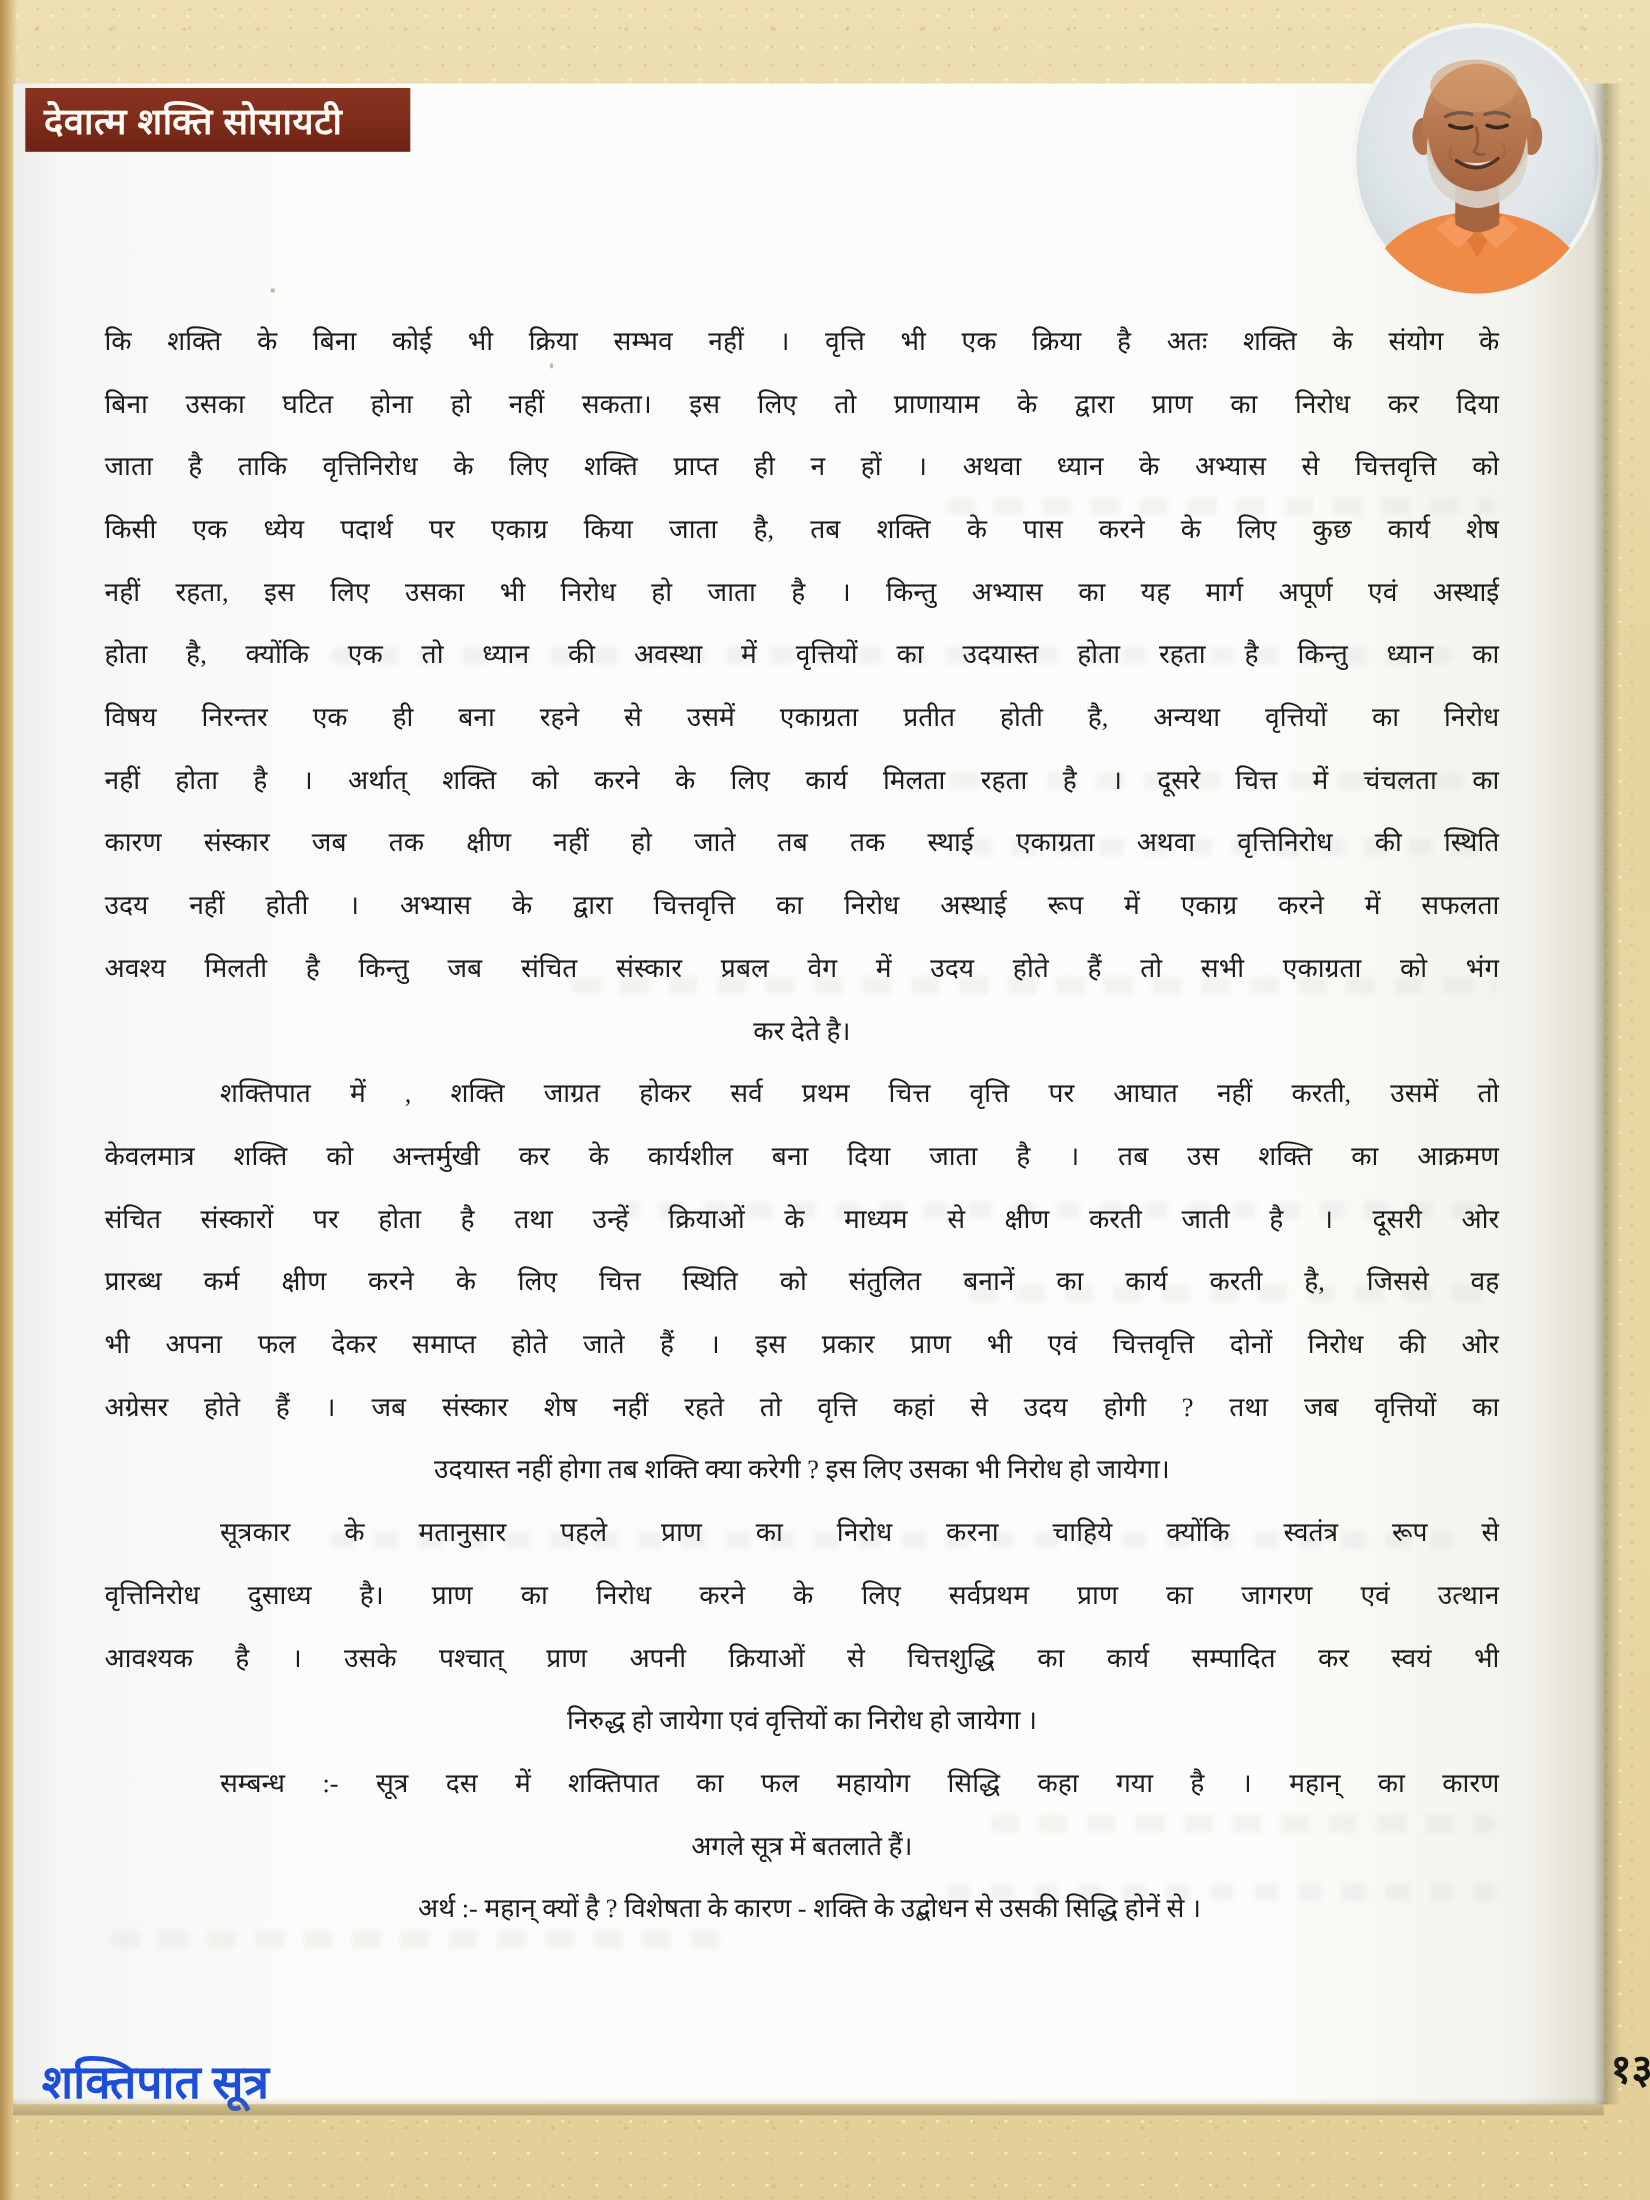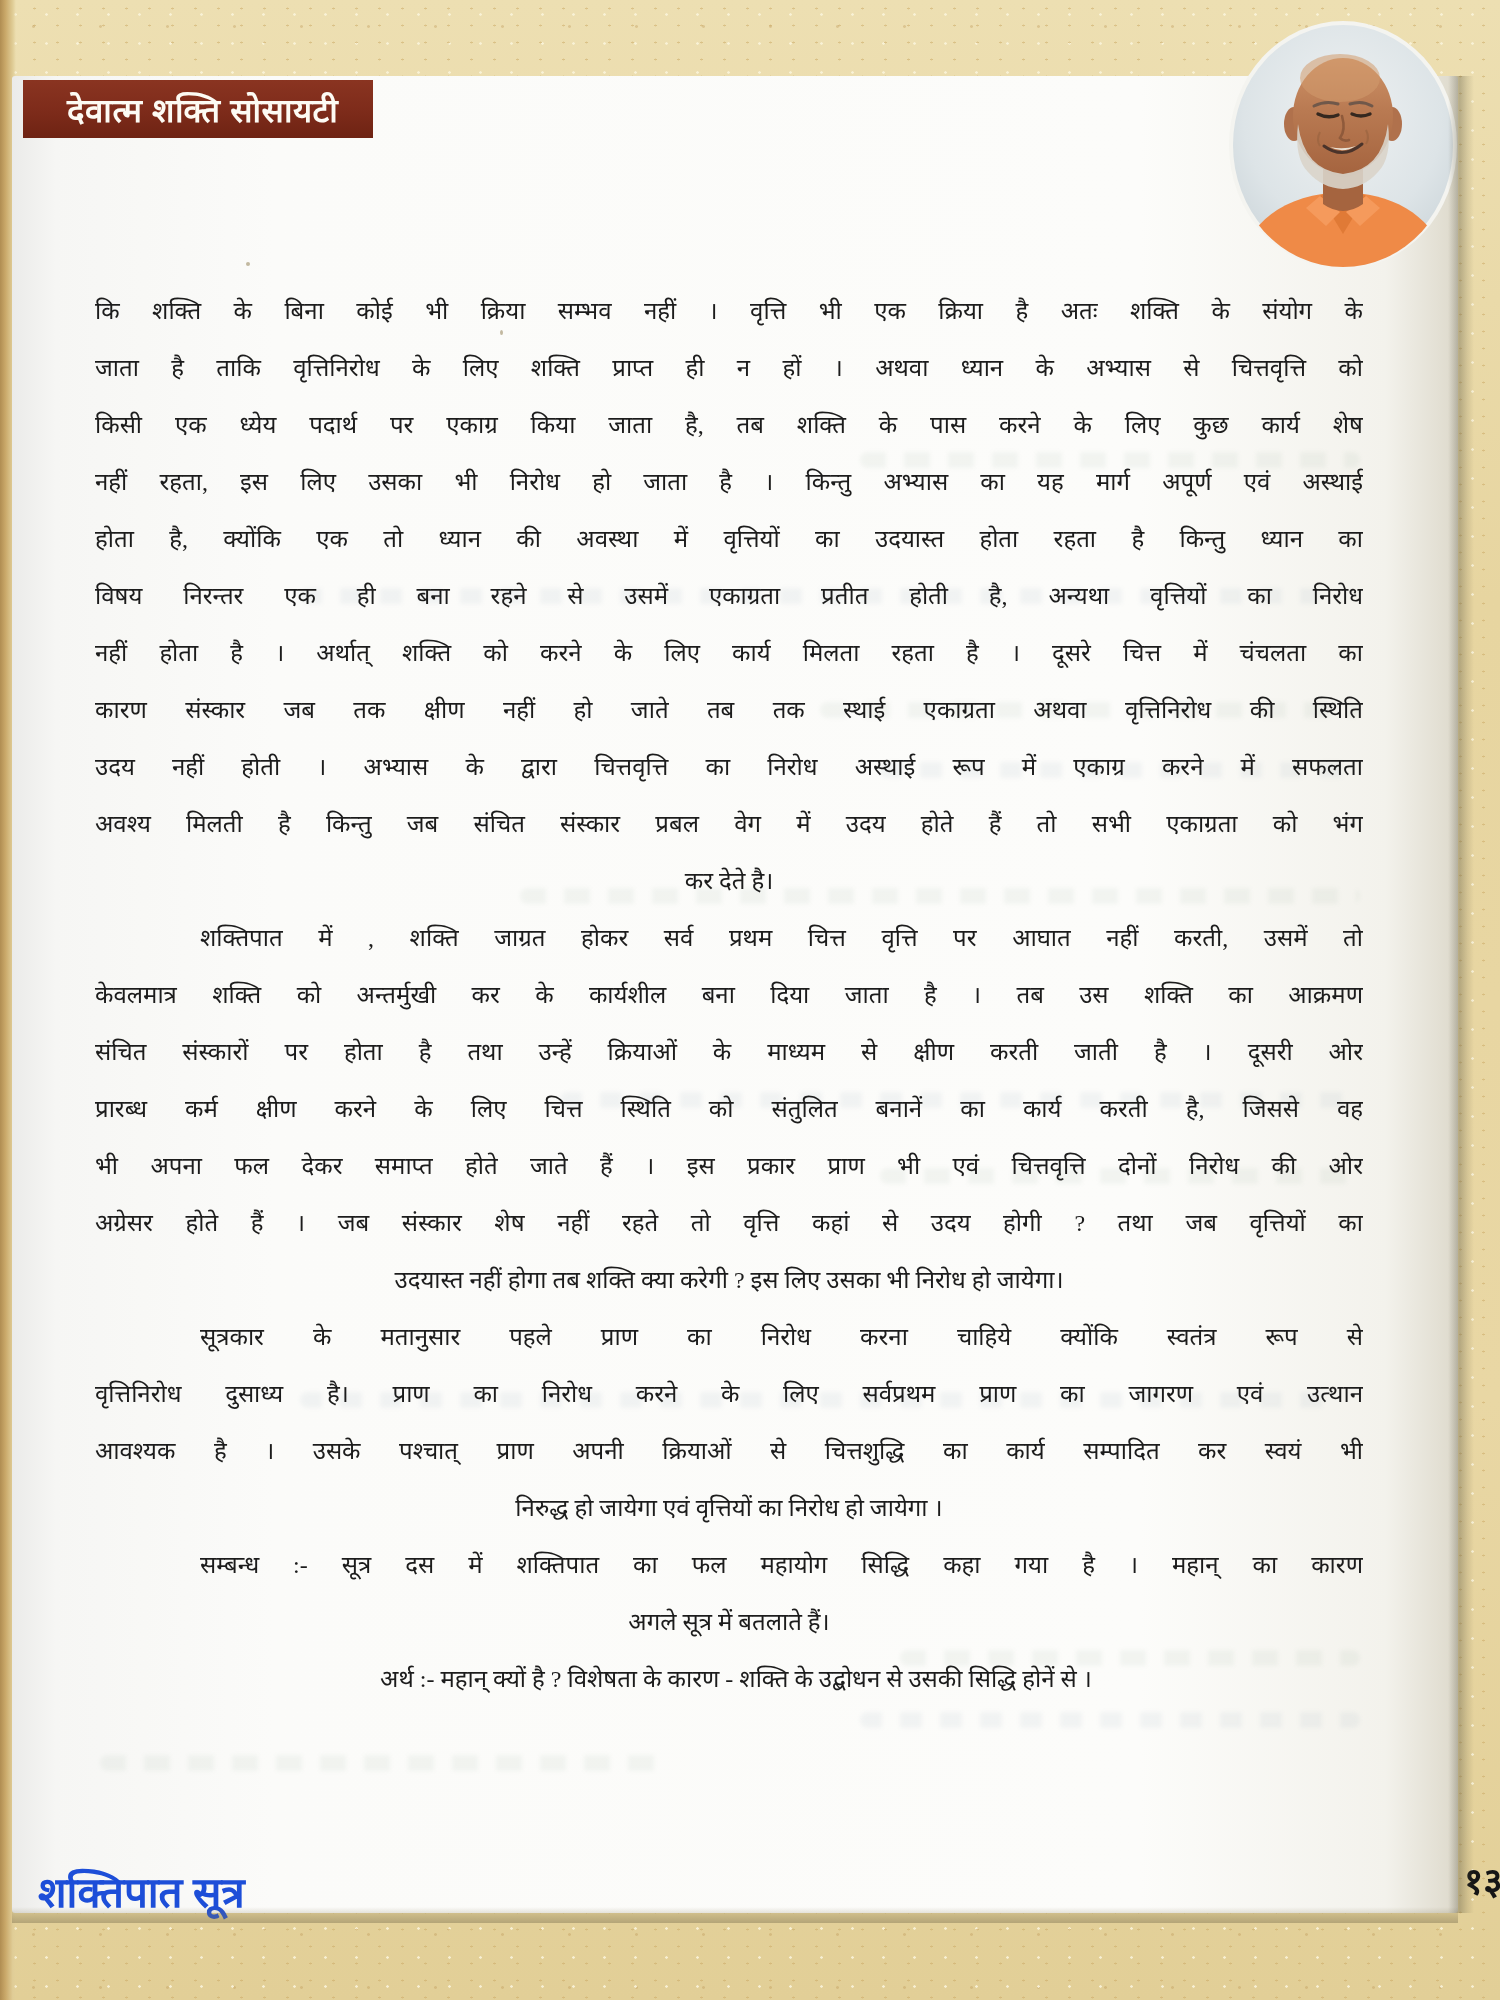--- a/index.html
+++ b/index.html
@@ -39,21 +39,21 @@
     background:linear-gradient(180deg,rgba(255,255,255,0) 0%,rgba(130,118,84,.28) 55%,rgba(110,100,70,.4) 100%);
   }
   .page-right-shadow{
     position:absolute;left:1448px;top:76px;width:26px;height:1837px;
     background:linear-gradient(90deg,rgba(70,66,46,0) 0%,rgba(96,92,70,.38) 45%,rgba(96,92,70,.15) 75%,rgba(96,92,70,0) 100%);
   }
   
   .banner{
     position:absolute;left:23px;top:80px;width:350px;height:58px;
     background:linear-gradient(180deg,#8a3421 0%,var(--maroon,#7d2b1a) 55%,#6e2313 100%);
-    display:flex;align-items:center;padding-left:44px;
+    display:flex;align-items:center;padding-left:17px;
   }
   .banner .title{
     color:#fdfbf4;font-size:33px;font-weight:bold;letter-spacing:.5px;
     font-family:"Liberation Sans","DejaVu Sans",sans-serif;
     white-space:nowrap;
   }
   
   .photo{
     position:absolute;left:1228px;top:20px;width:230px;height:250px;
   }
@@ -171,20 +171,21 @@
       <path d="M 102 127 q 13 7 26 -1 q -12 4 -26 1" fill="#eae2d4"></path>
 
       <path d="M 92 112 q -4 8 0 14" stroke="#9a6440" stroke-width="2" fill="none" opacity=".7"></path>
       <path d="M 138 110 q 4 8 0 14" stroke="#9a6440" stroke-width="2" fill="none" opacity=".7"></path>
     </g>
   </svg>
 </div>
 
 <div class="textblock">
   <div class="line just">कि शक्ति के बिना कोई भी क्रिया सम्भव नहीं । वृत्ति भी एक क्रिया है अतः शक्ति के संयोग के</div>
+  <div class="line just">बिना उसका घटित होना हो नहीं सकता। इस लिए तो प्राणायाम के द्वारा प्राण का निरोध कर दिया</div>
   <div class="line just">जाता है ताकि वृत्तिनिरोध के लिए शक्ति प्राप्त ही न हों । अथवा ध्यान के अभ्यास से चित्तवृत्ति को</div>
   <div class="line just">किसी एक ध्येय पदार्थ पर एकाग्र किया जाता है, तब शक्ति के पास करने के लिए कुछ कार्य शेष</div>
   <div class="line just">नहीं रहता, इस लिए उसका भी निरोध हो जाता है । किन्तु अभ्यास का यह मार्ग अपूर्ण एवं अस्थाई</div>
   <div class="line just">होता है, क्योंकि एक तो ध्यान की अवस्था में वृत्तियों का उदयास्त होता रहता है किन्तु ध्यान का</div>
   <div class="line just">विषय निरन्तर एक ही बना रहने से उसमें एकाग्रता प्रतीत होती है, अन्यथा वृत्तियों का निरोध</div>
   <div class="line just">नहीं होता है । अर्थात् शक्ति को करने के लिए कार्य मिलता रहता है । दूसरे चित्त में चंचलता का</div>
   <div class="line just">कारण संस्कार जब तक क्षीण नहीं हो जाते तब तक स्थाई एकाग्रता अथवा वृत्तिनिरोध की स्थिति</div>
   <div class="line just">उदय नहीं होती । अभ्यास के द्वारा चित्तवृत्ति का निरोध अस्थाई रूप में एकाग्र करने में सफलता</div>
   <div class="line just">अवश्य मिलती है किन्तु जब संचित संस्कार प्रबल वेग में उदय होते हैं तो सभी एकाग्रता को भंग</div>
   <div class="line">कर देते है।</div>

